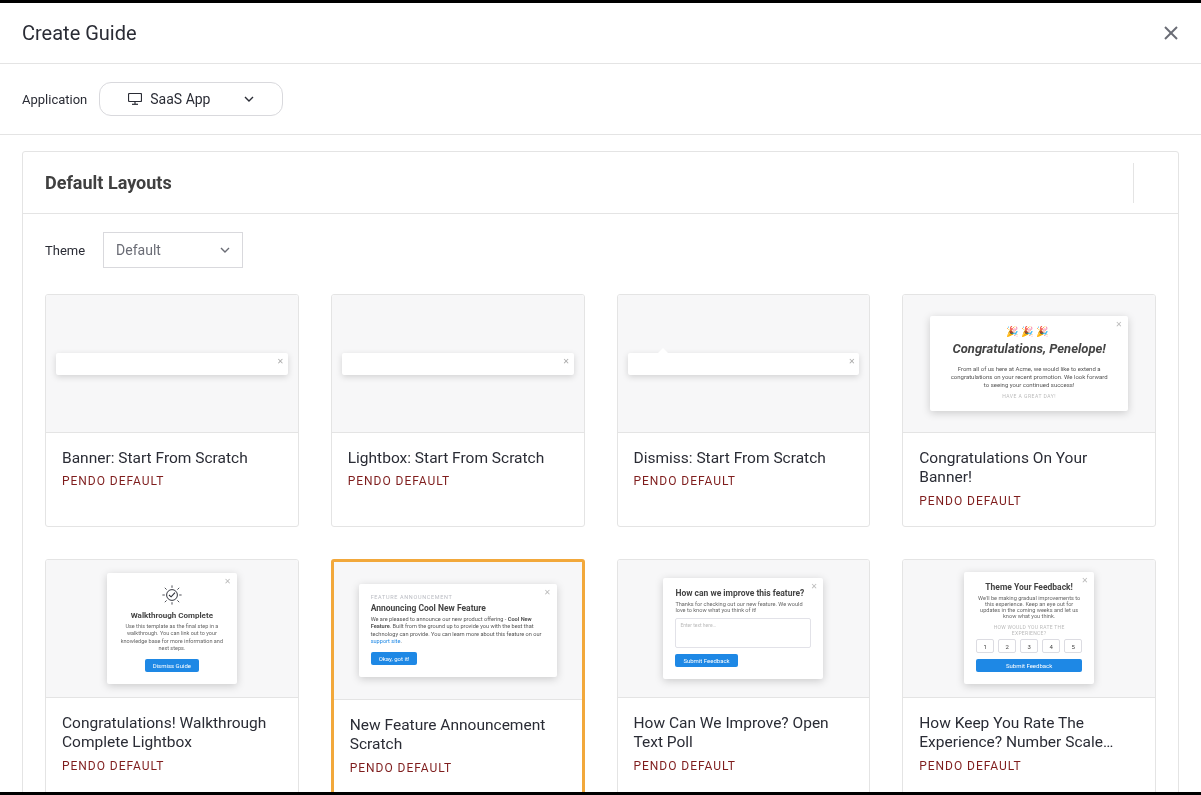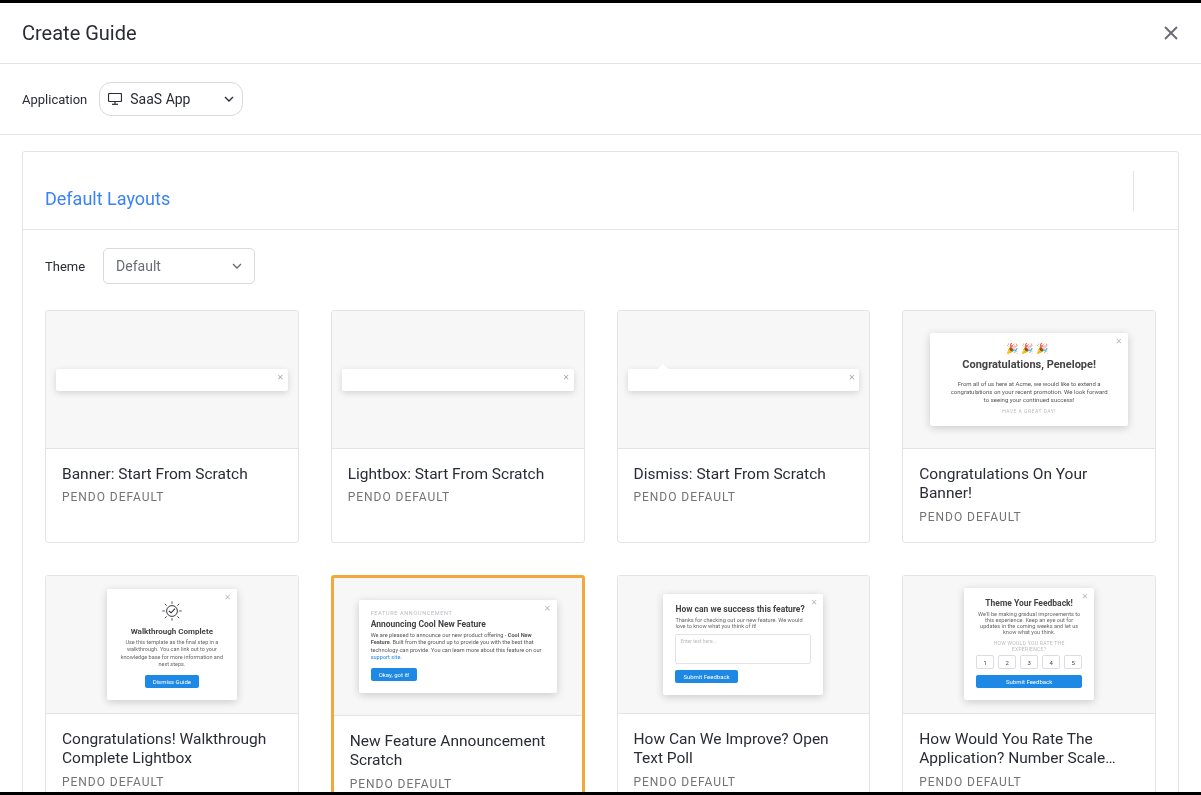--- a/index.html
+++ b/index.html
@@ -44,21 +44,21 @@
     .label {
       font-size: 13px;
       color: #2a2c35;
       font-weight: 400;
     }
     .select {
       display: inline-flex;
       align-items: center;
       gap: 8px;
       height: 34px;
-      padding: 0 8px;
+      padding: 0 28px;
       border: 1px solid #d9d9dd;
       border-radius: 12px;
       cursor: pointer;
       font-size: 14px;
       color: #2a2c35;
     }
     .select .monitor {
       width: 14px;
       height: 12px;
       position: relative;
@@ -74,40 +74,40 @@
       border: 1px solid #e4e4e4;
       border-radius: 3px;
     }
     .panel-header {
       display: flex;
       align-items: center;
       justify-content: space-between;
       padding: 20px 22px;
       border-bottom: 1px solid #e4e4e4;
     }
-    .panel-title { font-size: 18px; font-weight: 400; color: #3b82f6; margin-top: 16px; }
+    .panel-title { font-size: 18px; font-weight: 700; color: #404040; }
     .collapse-box {
       width: 32px; height: 32px;
       border-left: 1px solid #e4e4e4;
       display:flex; align-items:center; justify-content:center;
       cursor:pointer;
       margin: -20px -22px -20px 0;
       padding: 20px 22px;
     }
 
     .theme-row {
       display: flex;
       align-items: center;
       gap: 18px;
       padding: 18px 22px 10px;
     }
     .theme-select {
       display:inline-flex; align-items:center; justify-content:space-between;
-      width:152px; height:36px;
-      border:1px solid #d9d9dd; border-radius:5px;
+      width:140px; height:36px;
+      border:1px solid #d9d9dd; border-radius:0;
       padding:0 12px;
       font-size:14px; color:#6a6c75;
       cursor:pointer;
     }
 
     .grid {
       display:grid;
       grid-template-columns: repeat(4, 1fr);
       gap: 32px;
       padding: 16px 22px 24px;
@@ -141,21 +141,21 @@
     .card-title {
       font-size: 15.5px;
       color:#2a2c35;
       font-weight:400;
       line-height:1.25;
       margin-bottom: 6px;
     }
     .card-sub {
       font-size: 12px;
       letter-spacing: .08em;
-      color:#737373;
+      color:#7f1d1d;
     }
 
     
     .wbar {
       background:#fff;
       border-radius:2px;
       height:22px;
       width:100%;
       box-shadow:0 2px 6px rgba(0,0,0,.15);
       position:relative;
@@ -176,21 +176,21 @@
       box-shadow:0 2px 8px rgba(0,0,0,.18);
       border-radius:2px;
       position:relative;
       padding: 10px 12px 12px;
       font-size: 6.5px;
       color:#444;
     }
     .wcard .x { position:absolute; right:6px; top:4px; font-size:8px; color:#bbb; }
 
     .confetti { text-align:center; font-size:10px; letter-spacing:3px; color:#e8a54a; }
-    .wcongrats-title { text-align:center; font-weight:700; font-size:11px; margin:4px 0 9px;}
+    .wcongrats-title { text-align:center; font-weight:700; font-size:13px; margin:4px 0 9px;font-style:italic;}
     .wcongrats-body { text-align:center; font-size:6px; color:#555; line-height:1.35; padding:0 6px;}
     .wcongrats-foot { text-align:center; font-size:5px; letter-spacing:.1em; color:#bbb; margin-top:4px;}
 
     .check-badge { text-align:center; font-size:18px; color:#2a2c35; margin-bottom:4px; letter-spacing: -2px;}
     .wwalk-title { text-align:center; font-weight:700; font-size:8px;}
     .wwalk-body { text-align:center; font-size:5.5px; color:#666; line-height:1.35; margin:3px 0 6px;}
     .btn-blue { display:inline-block; background:#1e88e5; color:#fff; font-size:6px; padding:3px 8px; border-radius:2px;}
     .btn-blue-long { display:block; background:#1e88e5; color:#fff; font-size:6px; padding:3px 0; border-radius:2px; text-align:center;}
 
     .eyebrow { font-size:5.5px; letter-spacing:.12em; color:#b9bbc2; margin-bottom:3px;}
@@ -363,21 +363,21 @@
         <div class="card-meta">
           <div class="card-title">New Feature Announcement Scratch</div>
           <div class="card-sub">PENDO DEFAULT</div>
         </div>
       </div>
 
       <div class="card">
         <div class="thumb">
           <div class="wcard" style="width:160px;">
             <span class="x">✕</span>
-            <div class="wpoll-title">How can we success this feature?</div>
+            <div class="wpoll-title">How can we improve this feature?</div>
             <div class="wpoll-body">Thanks for checking out our new feature. We would love to know what you think of it!</div>
             <div class="wpoll-box">Enter text here…</div>
             <span class="btn-blue">Submit Feedback</span>
           </div>
         </div>
         <div class="card-meta">
           <div class="card-title">How Can We Improve? Open Text Poll</div>
           <div class="card-sub">PENDO DEFAULT</div>
         </div>
       </div>
@@ -393,20 +393,20 @@
               <span>1</span>
               <span>2</span>
               <span>3</span>
               <span>4</span>
               <span>5</span>
             </div>
             <span class="btn-blue-long">Submit Feedback</span>
           </div>
         </div>
         <div class="card-meta">
-          <div class="card-title">How Would You Rate The Application? Number Scale…</div>
+          <div class="card-title">How Keep You Rate The Experience? Number Scale…</div>
           <div class="card-sub">PENDO DEFAULT</div>
         </div>
       </div>
 
     </div>
   </div>
 </div>
 
 </body></html>

